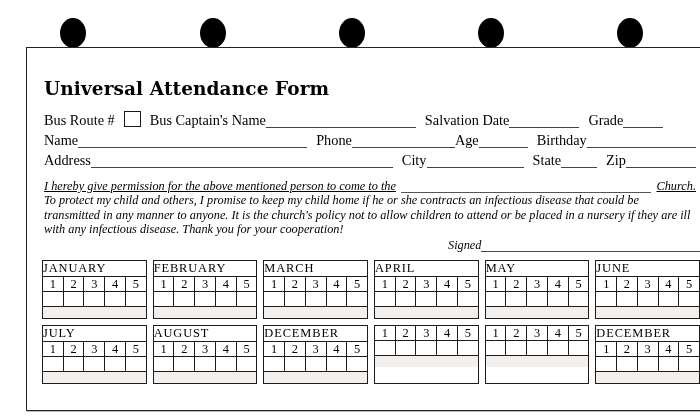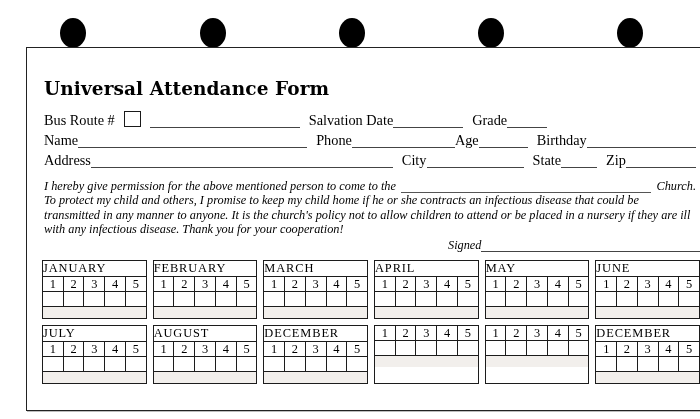--- a/index.html
+++ b/index.html
@@ -99,20 +99,21 @@
     width: 652px;
     font-style: italic;
     font-size: 12.3px;
     line-height: 14.4px;
     text-align: left;
   }
   #permission-block .para-line {
     display: flex;
     align-items: flex-end;
     white-space: nowrap;
+    text-decoration: underline;
   }
   #permission-block .wrapline {
     white-space: normal;
     display: block;
   }
   .church-rule {
     border-bottom: 1px solid #555;
     height: 11px;
     flex: 1 1 auto;
     margin: 0 5px;
@@ -194,20 +195,21 @@
   </div>
 
 <div id="form-card">
   <div class="inner">
 
     <div id="form-title">Universal Attendance Form</div>
 
     <div class="field-row">
       <span class="lbl">Bus Route #</span>
       <span class="checkbox"></span>
+      <span class="lbl">Bus Captain's Name</span>
       <span class="rule" style="width:150px;"></span>
       <span class="gap"></span>
       <span class="lbl">Salvation Date</span>
       <span class="rule" style="width:70px;"></span>
       <span class="gap"></span>
       <span class="lbl">Grade</span>
       <span class="rule" style="width:40px;"></span>
     </div>
 
     <div class="field-row">

